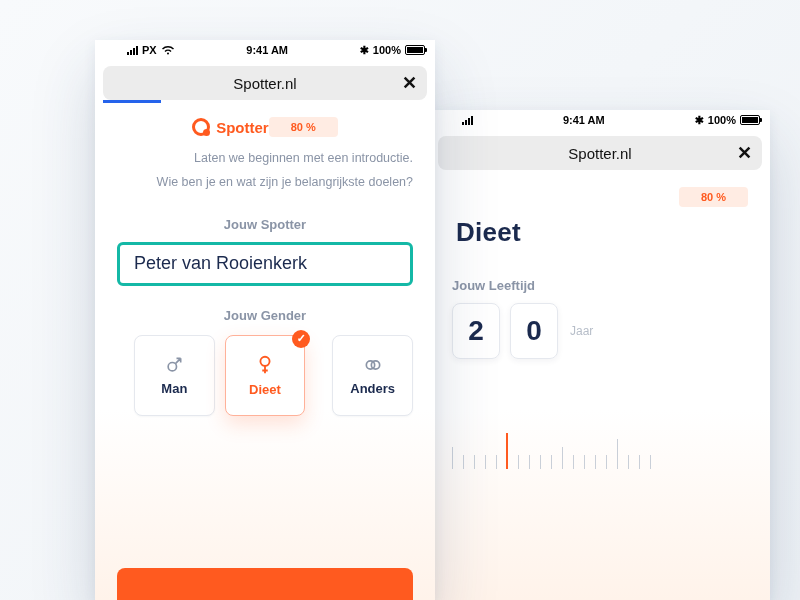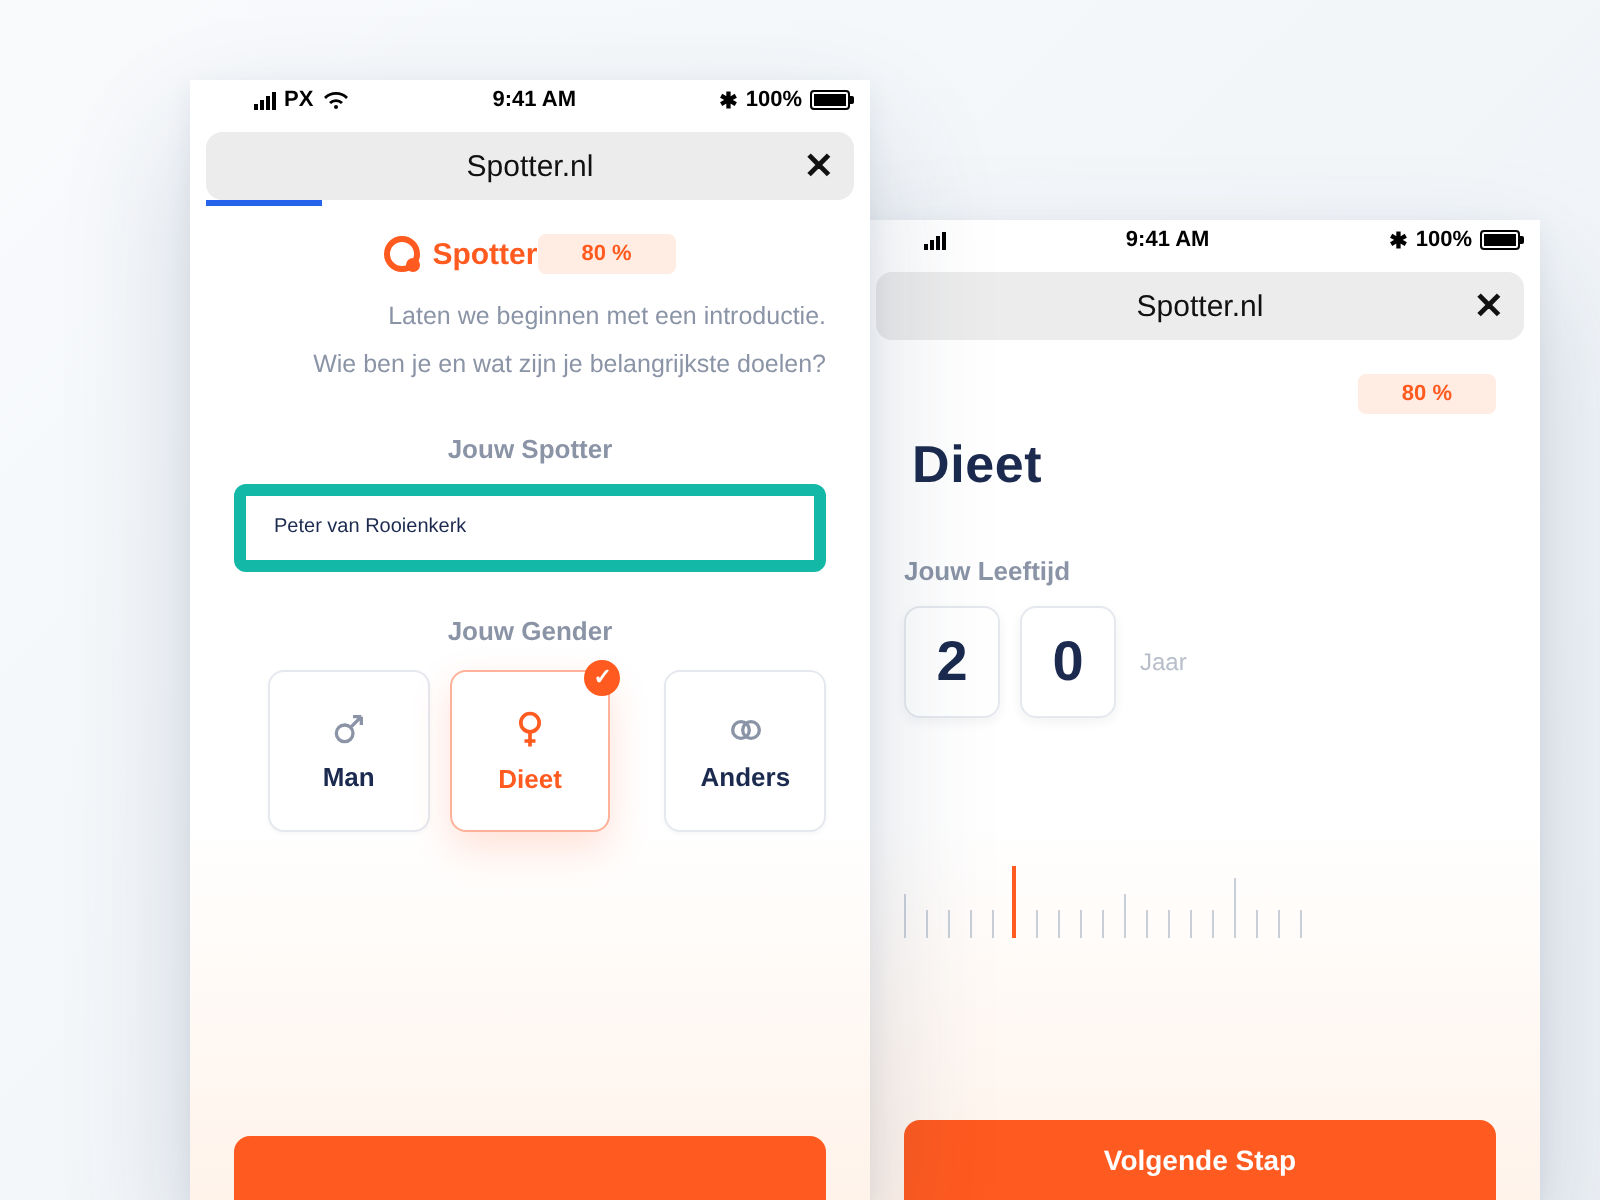--- a/index.html
+++ b/index.html
@@ -42,22 +42,22 @@
   .content.back { padding-top:14px; }
   .brand-row { display:flex; align-items:center; justify-content:center; }
   .brand { display:flex; align-items:center; gap:6px; color:#ff5a1f; font-weight:700; font-size:15px; }
   .brand-logo { width:18px; height:18px; border:3px solid #ff5a1f; border-radius:50%; position:relative; }
   .brand-logo::after { content:""; position:absolute; right:-3px; bottom:-3px; width:7px; height:7px; background:#ff5a1f; border-radius:50%; }
   .pct-badge { background:#ffece3; color:#ff5a1f; font-size:11px; font-weight:700; padding:4px 22px; border-radius:4px; }
   .title { text-align:center; font-size:27px; font-weight:800; color:#1b2a4e; margin-top:16px; letter-spacing:0.3px; }
   .subtitle { text-align:right; color:#8a94a6; font-size:12.5px; line-height:1.9; margin-top:10px; }
   .field-label { text-align:center; color:#8a94a6; font-size:13px; font-weight:600; margin-top:22px; }
   .text-input {
-    width:100%; border:6px solid #14b8a6; border-radius:6px; height:44px;
-    padding:0 14px; font-size:10px; color:#1b2a4e; margin-top:10px;
+    width:100%; border:3px solid #14b8a6; border-radius:6px; height:44px;
+    padding:0 14px; font-size:18px; color:#1b2a4e; margin-top:10px;
     font-family:inherit;
   }
   .gender-row { display:flex; gap:10px; margin-top:12px; align-items:stretch; justify-content:center; }
   .gender-card {
     flex:1; border:1px solid #e5e8ee; border-radius:8px; background:#fff;
     display:flex; flex-direction:column; align-items:center; justify-content:center;
     padding:10px 0; font-size:13px; font-weight:600; color:#1b2a4e; position:relative;
     box-shadow:0 1px 2px rgba(30,40,70,0.04);
   }
   .gender-card.selected {
@@ -161,23 +161,20 @@
           <div class="tick s"></div>
           <div class="tick s"></div>
           <div class="tick s"></div>
         <div class="tick l"></div>
           <div class="tick s"></div>
           <div class="tick s"></div>
           <div class="tick s"></div>
       </div>
       <div class="needle"></div>
     </div>
-    <div class="next-btn">
-      <span>Volgende Stap</span>
-    </div>
   </div>
 </div>
 
 <div class="phone front">
   <div class="statusbar">
     <div class="left">
       <div class="sig">
           <span></span>
           <span></span>
           <span></span>

